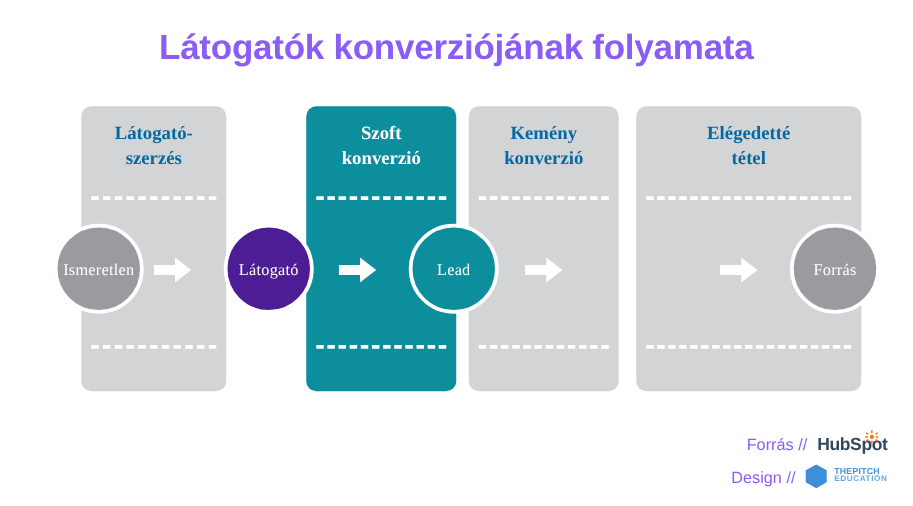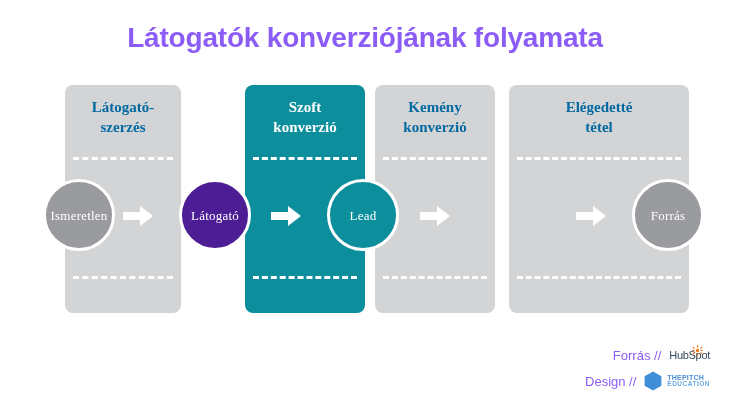--- a/index.html
+++ b/index.html
@@ -112,22 +112,22 @@
     margin-right:8px;
   }
   .logo-hubspot{
     display:flex;
     align-items:center;
     position:relative;
     height:18px;
   }
   .hs-text{
     font-family:"Liberation Sans", sans-serif;
-    font-size:11px;
-    font-weight:normal;
+    font-size:14px;
+    font-weight:bold;
     color:#33475b;
     letter-spacing:-0.3px;
     line-height:1;
   }
   .hs-sprocket{
     position:absolute;
     right:7px;
     top:-4px;
   }
   .logo-pitch{display:flex;align-items:center;}

